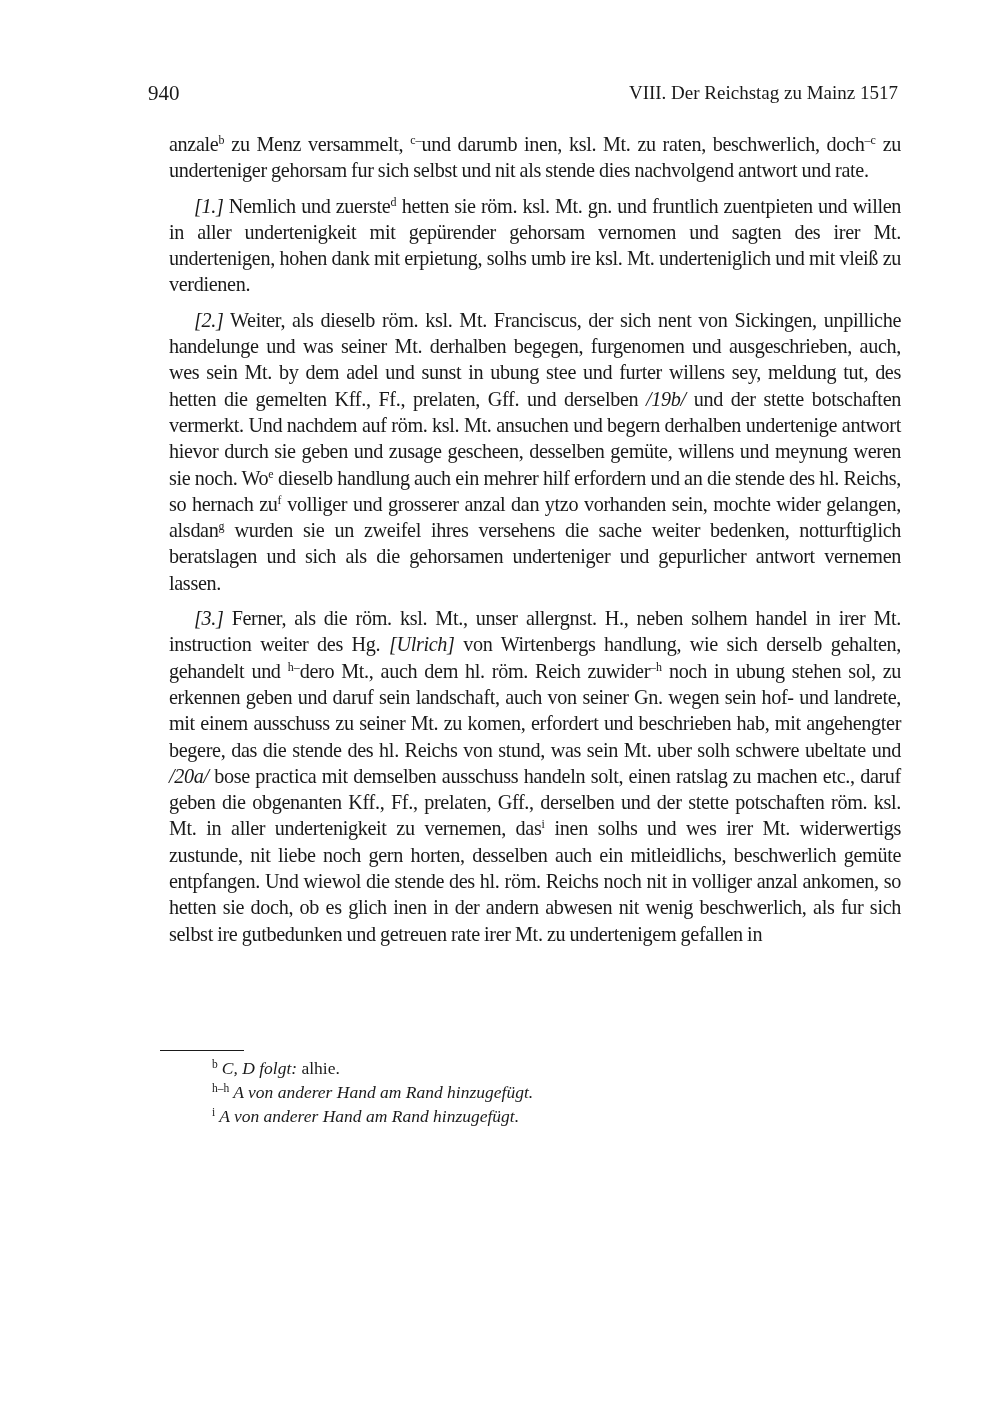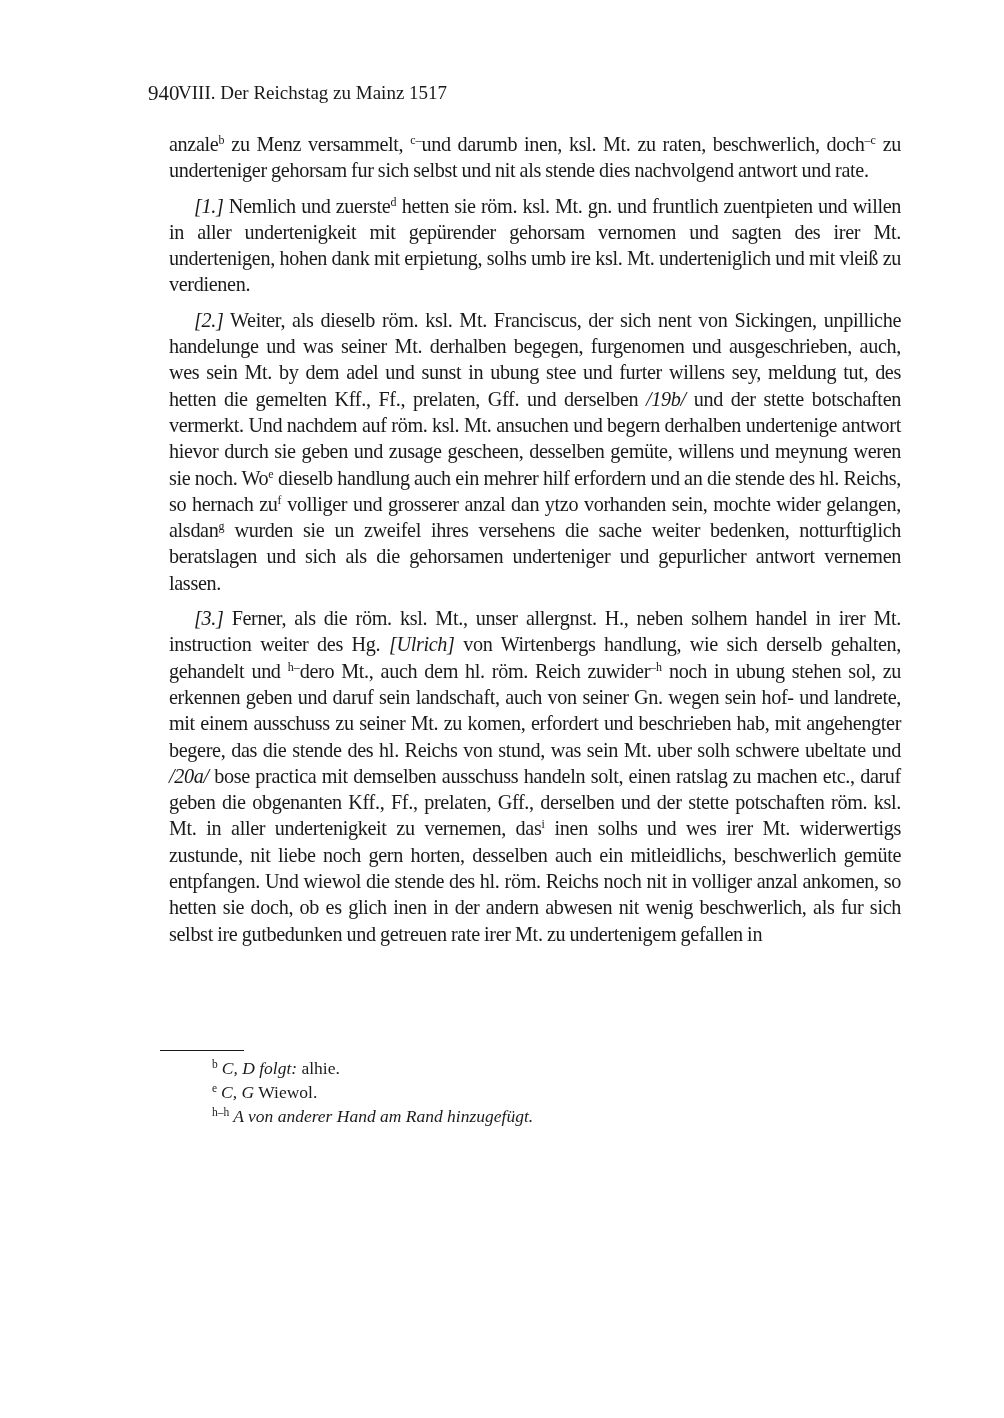--- a/index.html
+++ b/index.html
@@ -6,21 +6,21 @@
   body {
     width: 1004px; height: 1418px; position: relative; overflow: hidden;
     font-family: "Liberation Serif", "DejaVu Serif", serif;
     color: #1a1a1a;
   }
   .page-header {
     position: absolute; left: 148px; top: 78px; width: 750px; height: 30px;
     font-size: 21px; line-height: 30px;
   }
   .page-number { position: absolute; left: 0; top: 0; }
-  .running-title { position: absolute; left: 0; right: 0; top: 0; text-align: left; padding-left: 30px; font-size: 19px; }
+  .running-title { position: absolute; left: 0; right: 0; top: 0; text-align: right; padding-left: 30px; font-size: 19px; }
   .body-text {
     position: absolute; left: 160px; top: 122px; width: 750px;
     font-size: 20.2px; line-height: 26.3px;
     text-align: justify;
     letter-spacing: -0.35px;
     word-spacing: -0.4px;
   }
   .body-text p { margin: 9px; text-indent: 0; }
   .body-text p.indent { text-indent: 25px; }
   .it { font-style: italic; }
@@ -51,15 +51,15 @@
 
   <p class="indent"><span class="it">[2.]</span><span> Weiter, als dieselb röm. ksl. Mt. Franciscus, der sich nent von Sickingen, unpilliche handelunge und was seiner Mt. derhalben begegen, furgenomen und ausgeschrieben, auch, wes sein Mt. by dem adel und sunst in ubung stee und furter willens sey, meldung tut, des hetten die gemelten Kff., Ff., prelaten, Gff. und derselben </span><span class="it">/19b/</span><span> und der stette botschaften vermerkt. Und nachdem auf röm. ksl. Mt. ansuchen und begern derhalben undertenige antwort hievor durch sie geben und zusage gescheen, desselben gemüte, willens und meynung weren sie noch. Wo</span><sup class="fn">e</sup><span> dieselb handlung auch ein mehrer hilf erfordern und an die stende des hl. Reichs, so hernach zu</span><sup class="fn">f</sup><span> volliger und grosserer anzal dan ytzo vorhanden sein, mochte wider gelangen, alsdan</span><sup class="fn">g</sup><span> wurden sie un zweifel ihres versehens die sache weiter bedenken, notturftiglich beratslagen und sich als die gehorsamen underteniger und gepurlicher antwort vernemen lassen.</span></p>
 
   <p class="indent"><span class="it">[3.]</span><span> Ferner, als die röm. ksl. Mt., unser allergnst. H., neben solhem handel in irer Mt. instruction weiter des Hg. </span><span class="it">[Ulrich]</span><span> von Wirtenbergs handlung, wie sich derselb gehalten, gehandelt und </span><sup class="fn">h–</sup><span>dero Mt., auch dem hl. röm. Reich zuwider</span><sup class="fn">–h</sup><span> noch in ubung stehen sol, zu erkennen geben und daruf sein landschaft, auch von seiner Gn. wegen sein hof- und landrete, mit einem ausschuss zu seiner Mt. zu komen, erfordert und beschrieben hab, mit angehengter begere, das die stende des hl. Reichs von stund, was sein Mt. uber solh schwere ubeltate und </span><span class="it">/20a/</span><span> bose practica mit demselben ausschuss handeln solt, einen ratslag zu machen etc., daruf geben die obgenanten Kff., Ff., prelaten, Gff., derselben und der stette potschaften röm. ksl. Mt. in aller undertenigkeit zu vernemen, das</span><sup class="fn">i</sup><span> inen solhs und wes irer Mt. widerwertigs zustunde, nit liebe noch gern horten, desselben auch ein mitleidlichs, beschwerlich gemüte entpfangen. Und wiewol die stende des hl. röm. Reichs noch nit in volliger anzal ankomen, so hetten sie doch, ob es glich inen in der andern abwesen nit wenig beschwerlich, als fur sich selbst ire gutbedunken und getreuen rate irer Mt. zu undertenigem gefallen in</span></p>
 </div>
 
 <div class="footnote-rule"></div>
 
 <div class="footnotes">
   <div class="footnote"><sup>b</sup><span class="it">C, D folgt:</span><span> alhie.</span></div>
-  <div class="footnote"><sup>e</sup><span class="it">C, G</span><span> Wiewol.</span></div>
   <div class="footnote"><sup>h–h</sup><span class="it">A von anderer Hand am Rand hinzugefügt.</span><span></span></div>
+  <div class="footnote"><sup>i</sup><span class="it">A von anderer Hand am Rand hinzugefügt.</span><span></span></div>
 </div>
 
 </body></html>

